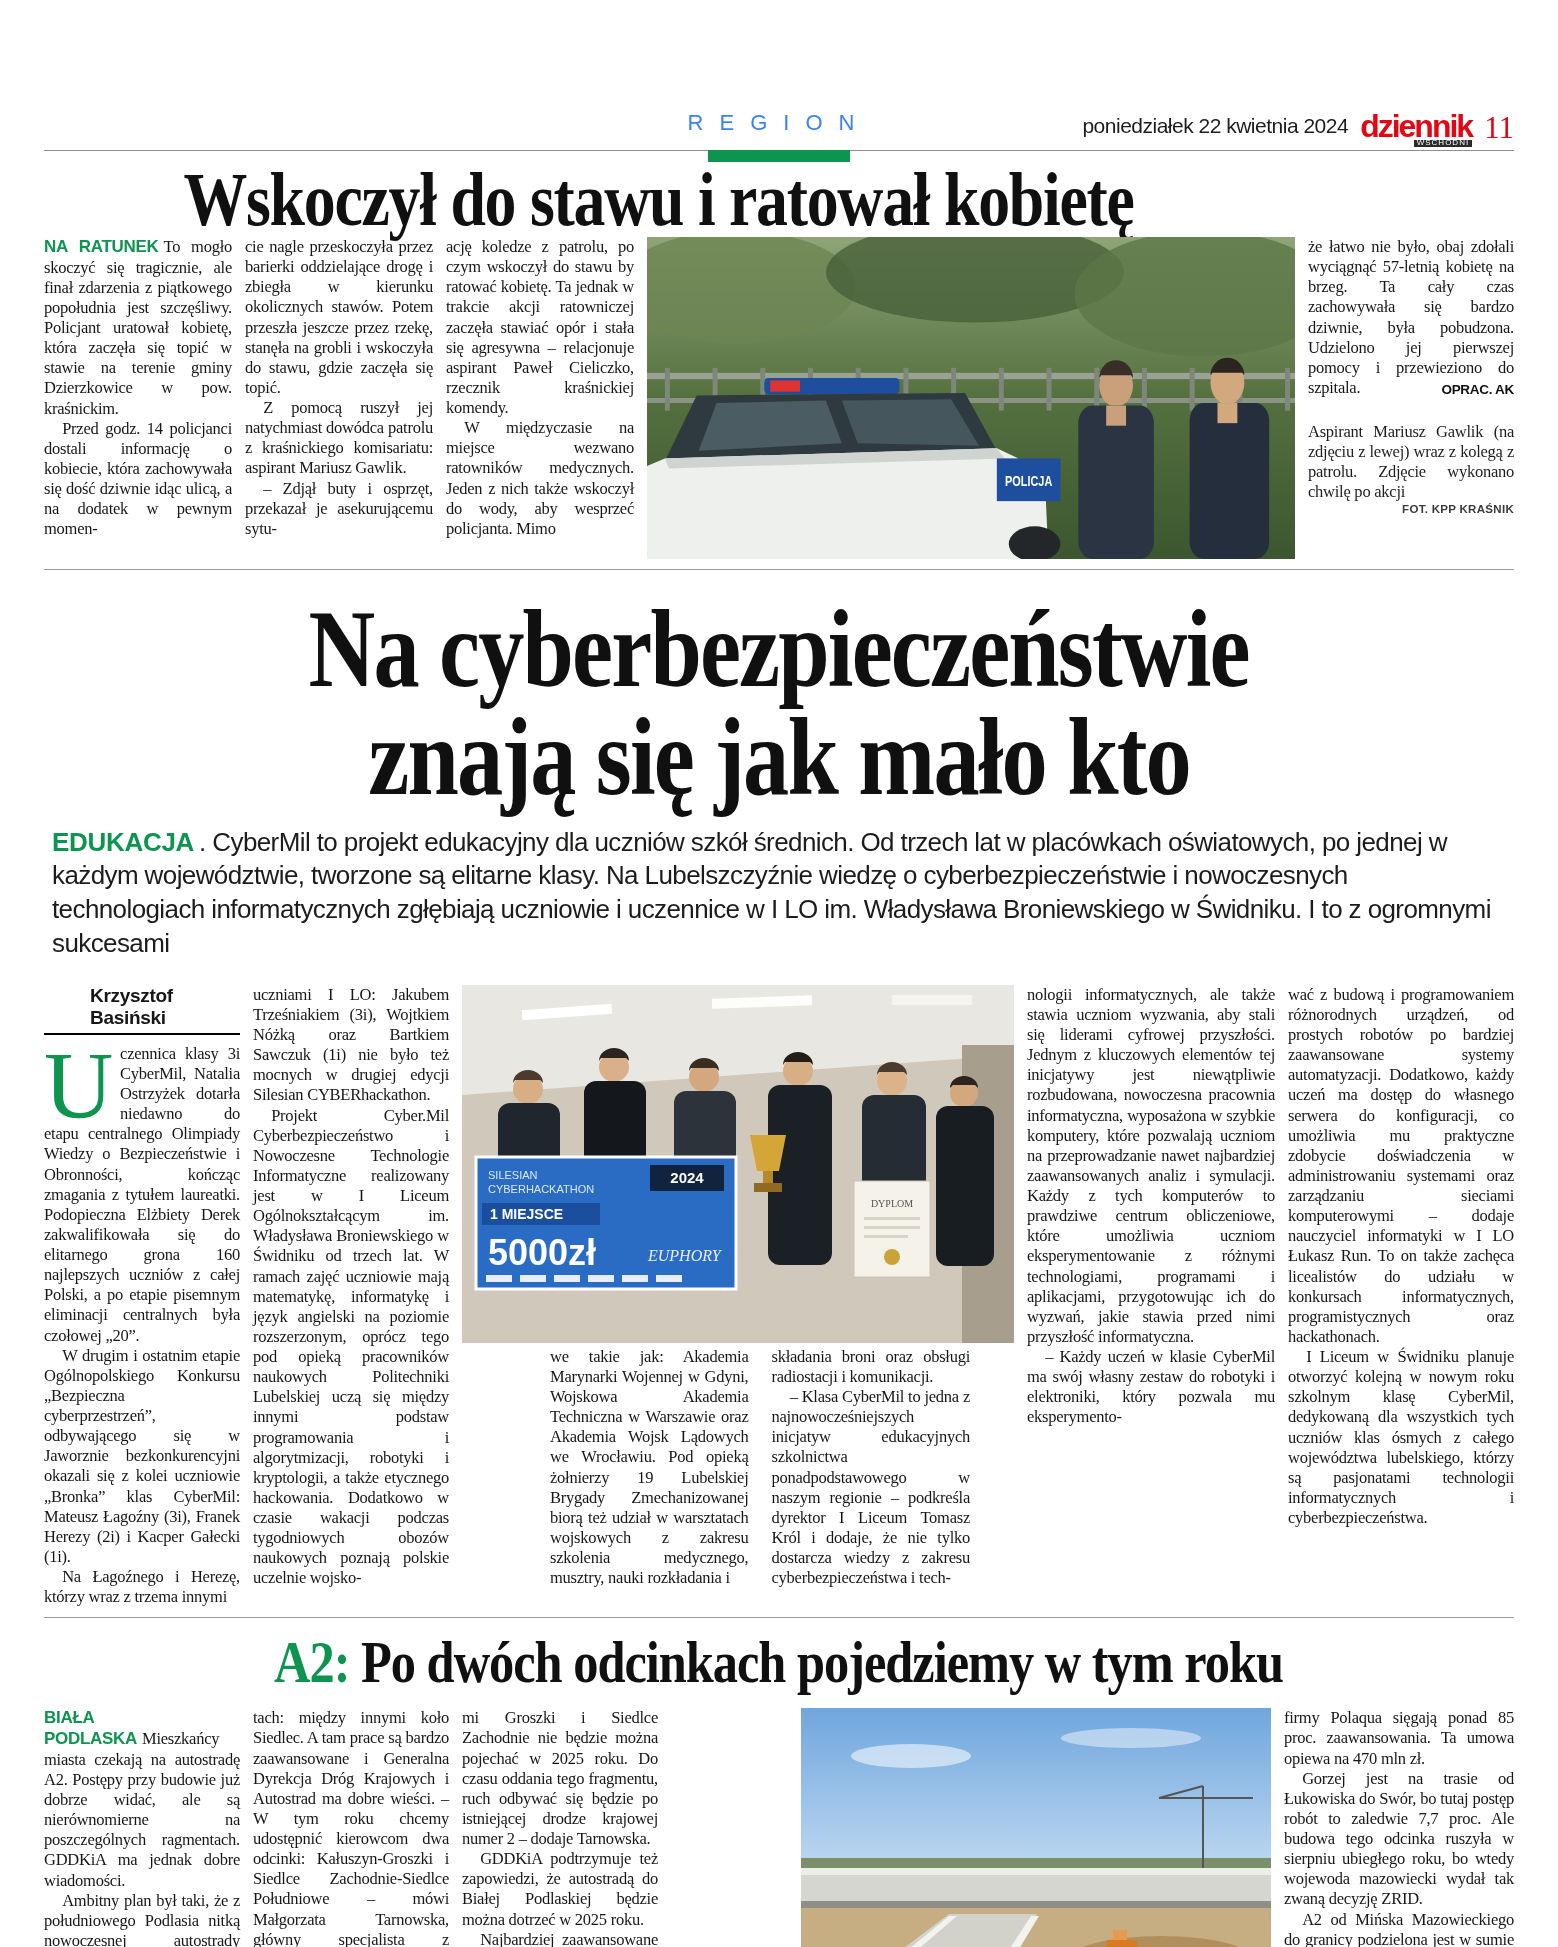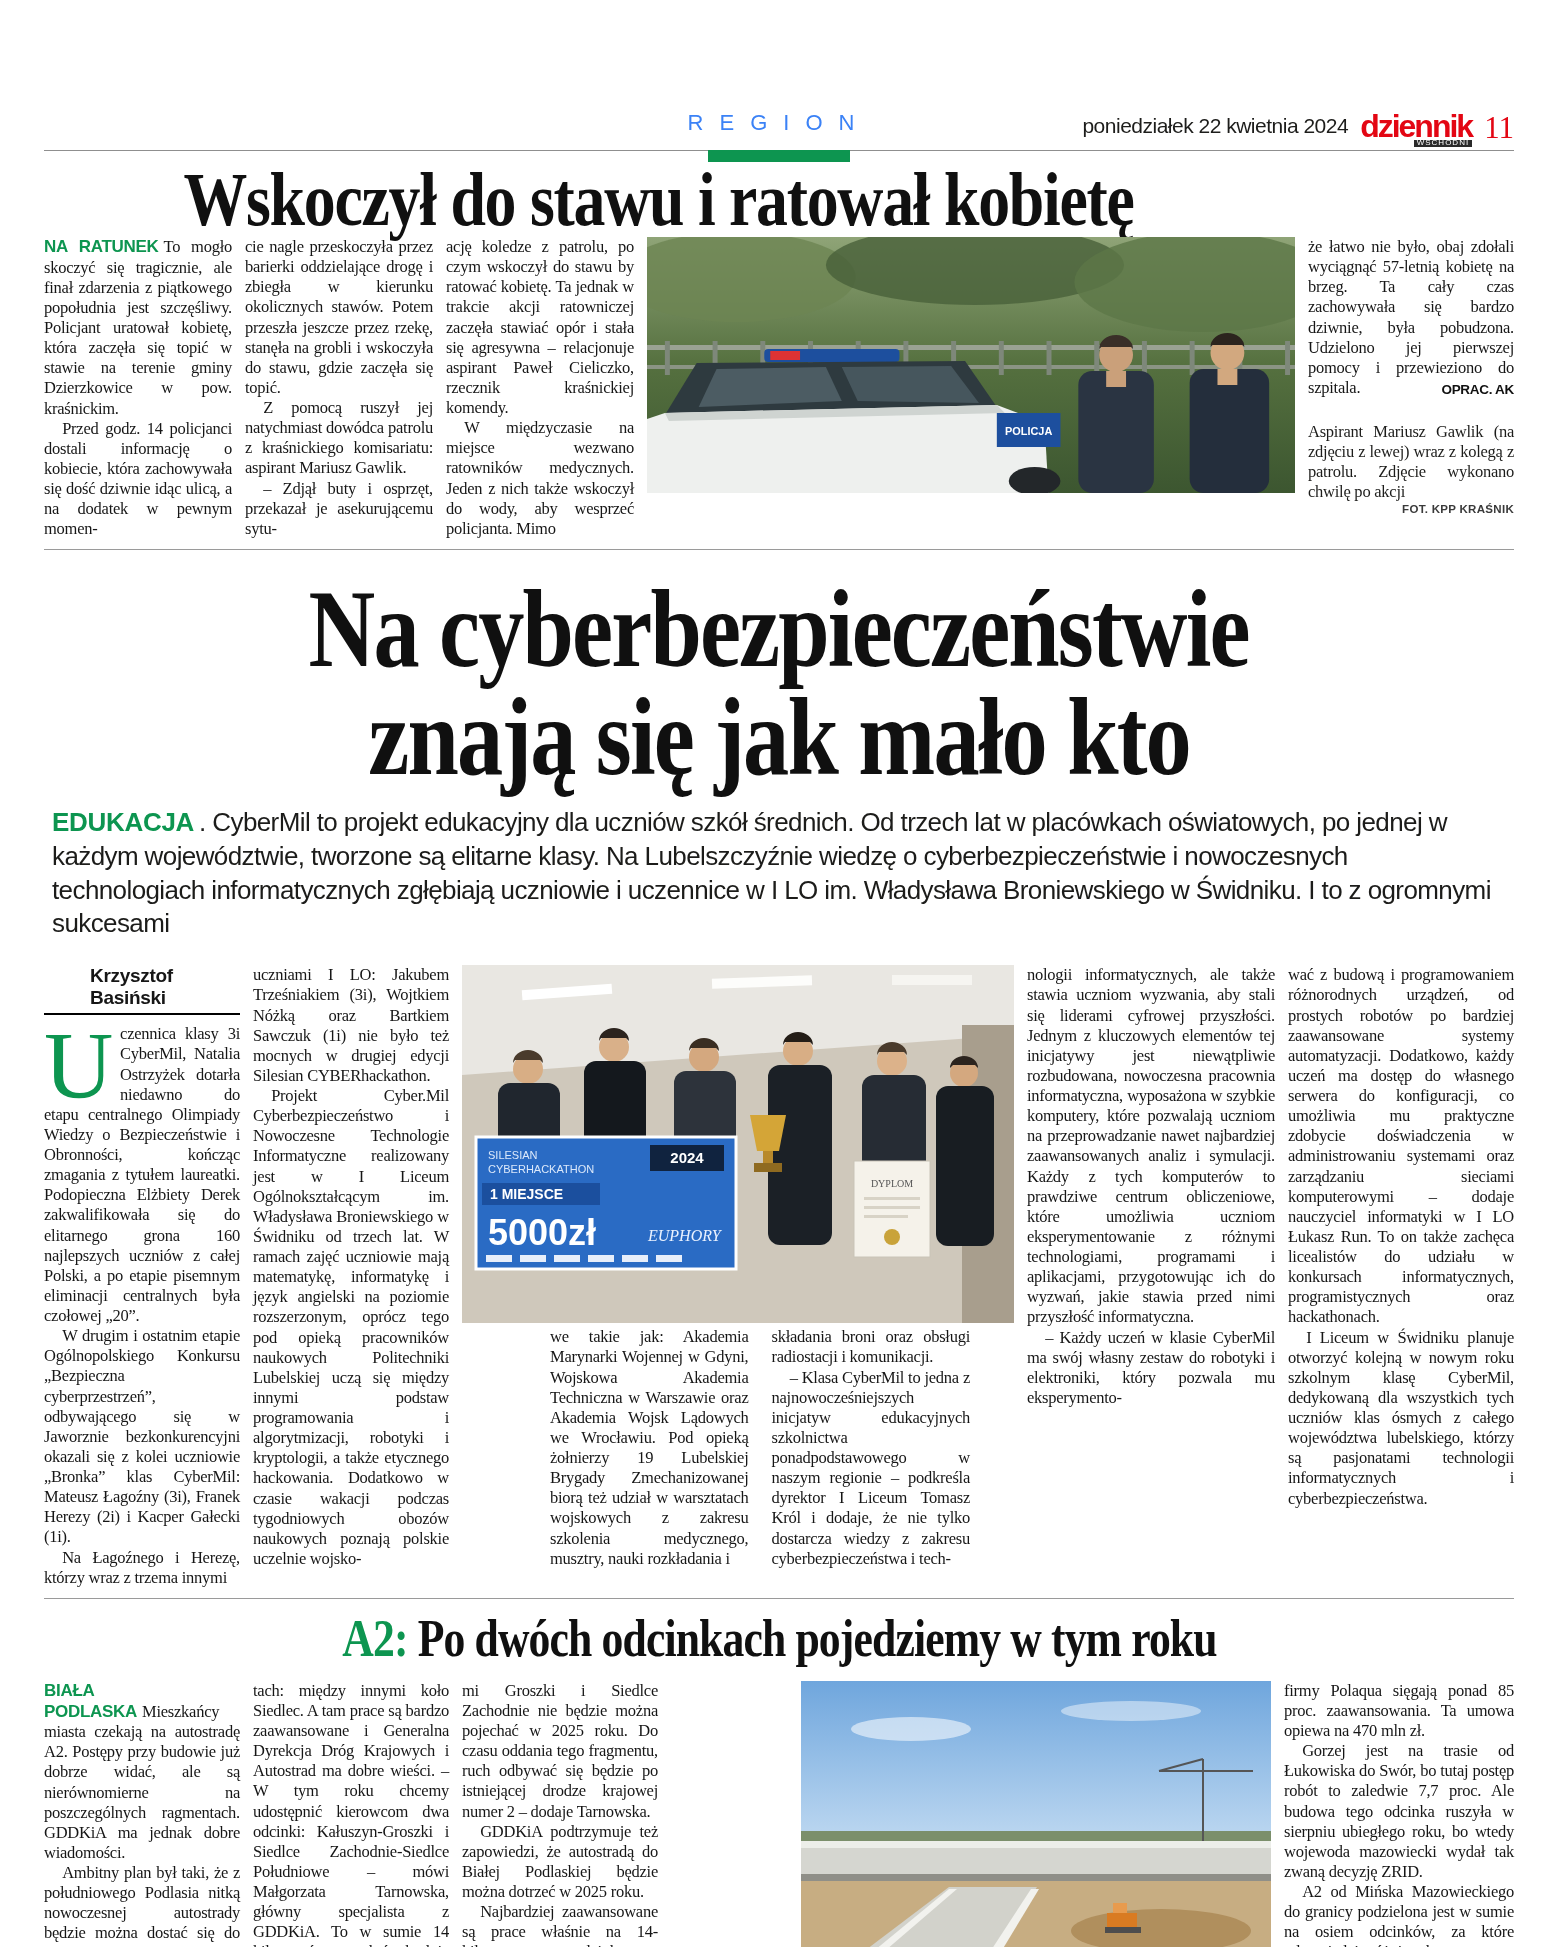--- a/index.html
+++ b/index.html
@@ -16,21 +16,21 @@
   .logo{position:relative;display:inline-block;line-height:0.8;}
   .logo-main{font-family:"Liberation Sans",sans-serif;font-weight:bold;font-size:32px;color:#e30613;letter-spacing:-2px;}
   .logo-sub{position:absolute;right:0;bottom:-7px;background:#2a2a2a;color:#fff;
       font-family:"Liberation Sans",sans-serif;font-size:8px;letter-spacing:1px;padding:0 3px;text-transform:uppercase;}
   .pagenum{font-family:"Liberation Serif",serif;font-size:31px;color:#e30613;line-height:0.9;}
   
   .h1,.h2,.h3{text-align:center;margin:0;font-weight:bold;color:#101010;}
   .squeeze{display:inline-block;transform:scaleX(0.84);transform-origin:center;white-space:nowrap;letter-spacing:-0.02em;}
   .h1{font-size:76px;line-height:1.0;margin:10px 240px 0 0;}
   .h2{font-size:110px;line-height:0.98;margin:26px 0 10px 0;}
-  .h3{font-size:52px;line-height:1.0;margin:14px 0 16px 0;}
+  .h3{font-size:60px;line-height:1.0;margin:14px 0 16px 0;}
   .accent{color:#0d9550;}
   
   .lead{font-family:"Liberation Sans",sans-serif;font-size:26px;line-height:1.3;letter-spacing:-0.6px;
         text-align:left;margin:14px 8px 24px 8px;color:#1c1c1a;}
   .lead .kicker{font-size:26px;}
   
   .grid{display:grid;gap:13px;align-items:start;}
   .a1-grid{grid-template-columns:188px 188px 188px 648px 1fr;min-height:256px;}
   .a2-grid{grid-template-columns:196px 196px 552px 248px 1fr;}
   .a3-grid{grid-template-columns:196px 196px 196px 600px 1fr;}
@@ -46,21 +46,21 @@
   .credit{font-family:"Liberation Sans",sans-serif;font-size:11.5px;font-weight:bold;color:#3a3a3a;
           text-align:right;letter-spacing:0.3px;}
   .byline{display:block;font-family:"Liberation Sans",sans-serif;font-weight:bold;font-size:19px;
           padding:0 0 4px 46px;border-bottom:2.5px solid #000;margin-bottom:9px;letter-spacing:-0.3px;}
   .dropcap{float:left;font-size:96px;line-height:0.74;color:#0d9550;font-weight:normal;
            margin:6px 7px 0 0;font-family:"Liberation Serif",serif;}
   .rule{border:none;border-top:1px solid #9a9a9a;margin:10px 0;}
   
   .photo{margin:0;overflow:hidden;background:#ccc;position:relative;}
   .photo svg{display:block;width:100%;height:100%;}
-  .photo1{height:256px;}
+  .photo1{height:322px;}
   .photo2{height:358px;}
   .photo3{height:380px;}
   .midblock .subcols{display:grid;grid-template-columns:1fr 1fr;gap:23px;padding:4px 44px 0 88px;}
   .photo3-wrap{position:relative;padding-left:130px;}
 </style>
 </head>
 <body>
 
 <div class="page">
 

